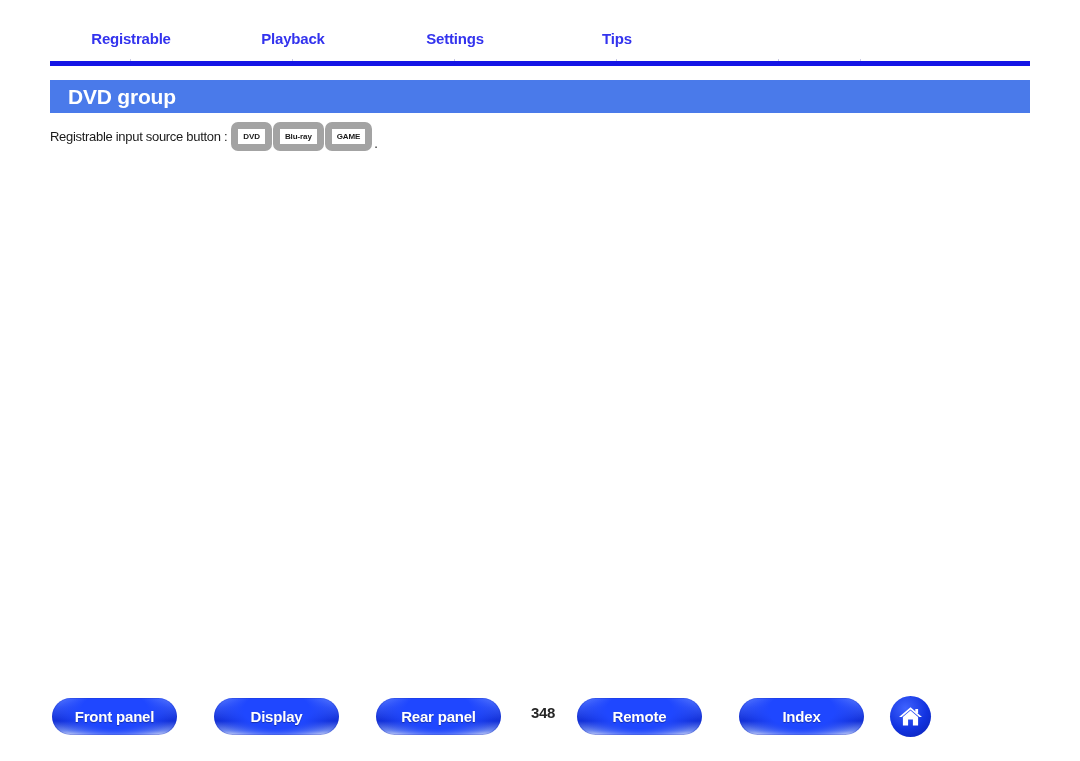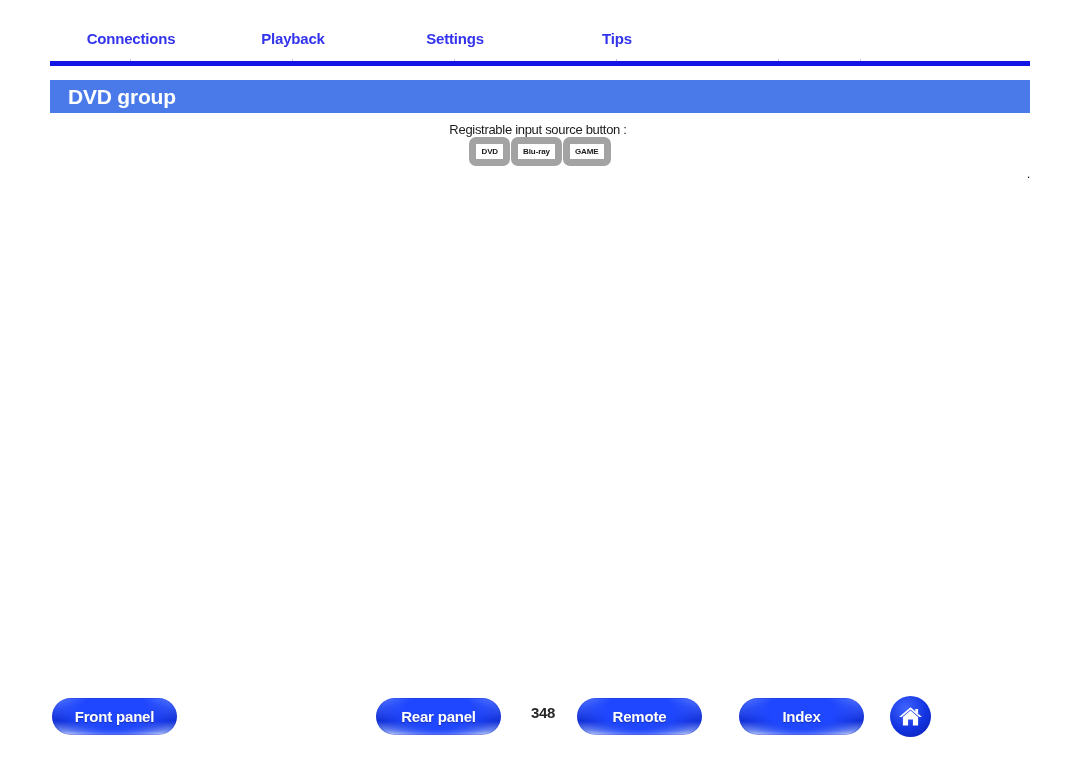--- a/index.html
+++ b/index.html
@@ -88,21 +88,20 @@
     top: 122px;
     width: 980px;
   }
   .content-line {
     display: flex;
     align-items: center;
     font-size: 13px;
     color: #1a1a1a;
     letter-spacing: -0.3px;
     white-space: nowrap;
-    flex-direction: column;
   }
   .content-line .lead { margin-right: 4px; }
   .pill-group {
     display: inline-flex;
     align-items: center;
     gap: 1px;
   }
   .pill {
     display: inline-flex;
     align-items: center;
@@ -188,21 +187,21 @@
     cursor: pointer;
   }
   #home-button svg { display: block; }
 </style>
 </head>
 <body>
 
 <div id="top-nav">
   <div class="nav-tabs">
     <div class="nav-tab t1">
-      <span>Connections</span>
+      <span>Registrable</span>
     </div>
     <div class="nav-tab t2">
       <span>Playback</span>
     </div>
     <div class="nav-tab t3">
       <span>Settings</span>
     </div>
     <div class="nav-tab t4">
       <span>Tips</span>
     </div>
@@ -230,20 +229,23 @@
       <span class="pill">GAME</span>
     </span>
     <span class="trailing-dot">.</span>
   </div>
 </div>
 
 <div id="bottom-nav">
   <div class="btm-btn" id="btn-front">
     <span>Front panel</span>
   </div>
+  <div class="btm-btn" id="btn-display">
+    <span>Display</span>
+  </div>
   <div class="btm-btn" id="btn-rear">
     <span>Rear panel</span>
   </div>
 
   <div id="page-number">348</div>
 
   <div class="btm-btn" id="btn-remote">
     <span>Remote</span>
   </div>
   <div class="btm-btn" id="btn-index">

